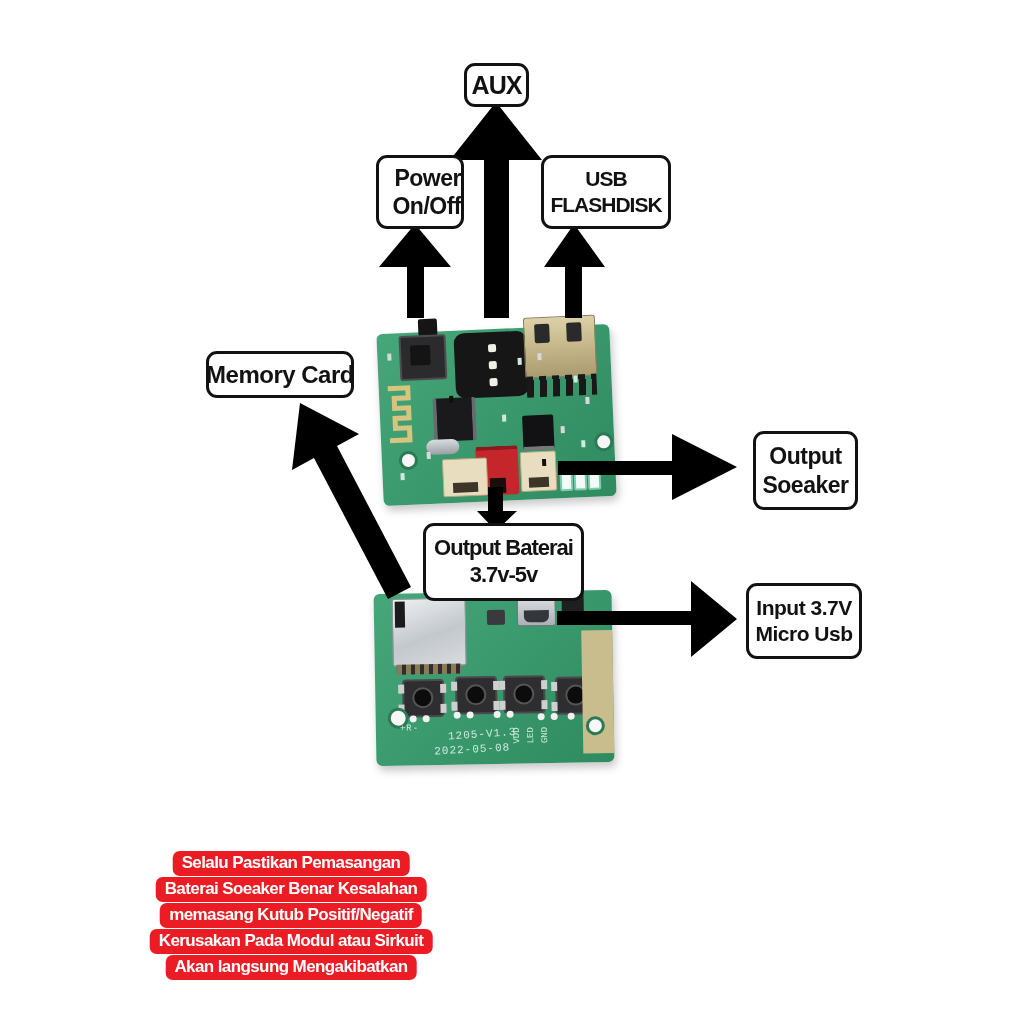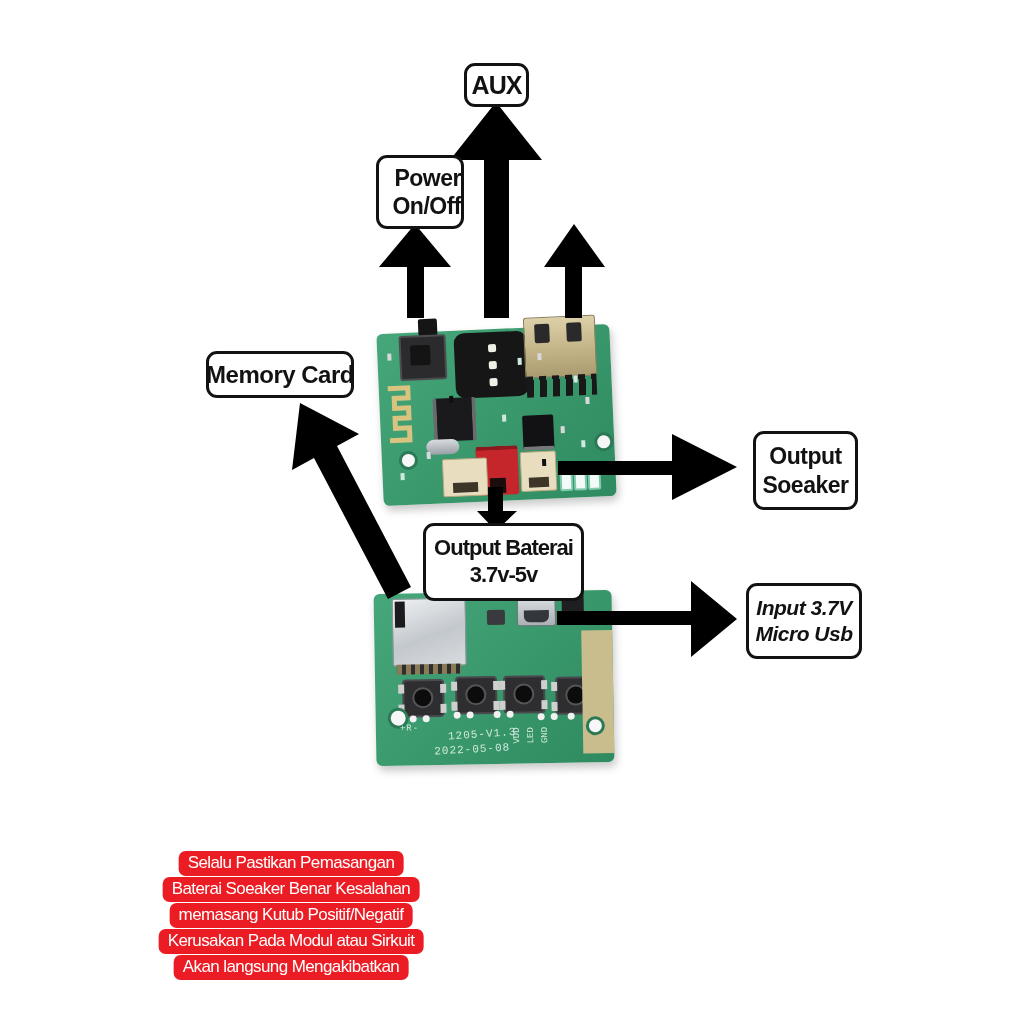--- a/index.html
+++ b/index.html
@@ -10,21 +10,21 @@
   .callout{position:absolute;background:#fff;border:3px solid #121212;border-radius:11px;
            display:flex;flex-direction:column;align-items:center;justify-content:center;
            font-weight:bold;color:#121212;letter-spacing:-0.5px;z-index:10;line-height:1.22;
            text-align:center;white-space:nowrap;}
   .callout.aux     {left:464px;top:63px;  width:59px; height:38px;font-size:25px;letter-spacing:-1px;text-align:center;}
   .callout.power   {left:376px;top:155px; width:82px; height:68px;font-size:23px;align-items:flex-end;}
   .callout.usbf    {left:541px;top:155px; width:124px;height:68px;font-size:21px;letter-spacing:-1px;}
   .callout.memory  {left:206px;top:351px; width:142px;height:41px;font-size:24px;}
   .callout.speaker {left:753px;top:431px; width:99px; height:73px;font-size:23px;}
   .callout.battery {left:423px;top:523px; width:155px;height:72px;font-size:22px;letter-spacing:-1px;}
-  .callout.inputp  {left:746px;top:583px; width:110px;height:70px;font-size:21px;font-style:italic;}
+  .callout.inputp  {left:746px;top:583px; width:110px;height:70px;font-size:21px;}
 
   
   svg.arrows{position:absolute;left:0;top:0;z-index:5;}
   svg.arrows polygon{fill:#000;}
 
   
   .board{position:absolute;border-radius:6px;z-index:2;
          background:linear-gradient(135deg,#46a77b 0%,#3b9a6e 45%,#2f8a60 100%);
          box-shadow:2px 5px 8px rgba(0,0,0,.22);}
   .board-upper{left:380px;top:329px;width:233px;height:172px;transform:rotate(-2.5deg);}
@@ -94,21 +94,21 @@
   .silk.spk{left:24px;top:130px;font-size:9px;}
   .silk.vert{font-size:9px;letter-spacing:0;transform:rotate(-90deg);transform-origin:left top;}
   .silk.vdd{left:136px;top:152px;} .silk.led{left:150px;top:152px;} .silk.gnd{left:164px;top:152px;}
   .dots-lower{left:34px;top:122px;width:7px;height:7px;border-radius:50%;background:#f2f2f2;
       box-shadow:13px 0 #f2f2f2,44px -3px #f2f2f2,57px -3px #f2f2f2,84px -3px #f2f2f2,97px -3px #f2f2f2,
                  128px 0 #f2f2f2,141px 0 #f2f2f2,158px 0 #f2f2f2;}
 
   
   .warning{position:absolute;left:291px;top:851px;transform:translateX(-50%);
            display:flex;flex-direction:column;align-items:center;z-index:10;}
-  .warn-line{display:inline-block;background:#ec1c24;color:#ffffff;font-weight:normal;font-size:17px;
+  .warn-line{display:inline-block;background:#ec1c24;color:#ffffff;font-weight:bold;font-size:17px;
            letter-spacing:-0.6px;line-height:20px;padding:2px 9px 3px;border-radius:7px;margin-bottom:1px;
            white-space:nowrap;}
 </style>
 </head>
 <body>
 
 <div class="canvas">
 
   <svg class="arrows" width="1024" height="1024" viewBox="0 0 1024 1024">
     <polygon points="484,318 484,160 450,160 496,102 542,160 509,160 509,318"></polygon>
@@ -177,20 +177,24 @@
 
   <div class="callout aux">
     <span>AUX</span>
   </div>
 
   <div class="callout power">
     <span>Power</span>
     <span>On/Off</span>
   </div>
 
+  <div class="callout usbf">
+    <span>USB</span>
+    <span>FLASHDISK</span>
+  </div>
 
   <div class="callout memory">
     <span>Memory Card</span>
   </div>
 
   <div class="callout speaker">
     <span>Output</span>
     <span>Soeaker</span>
   </div>
 

